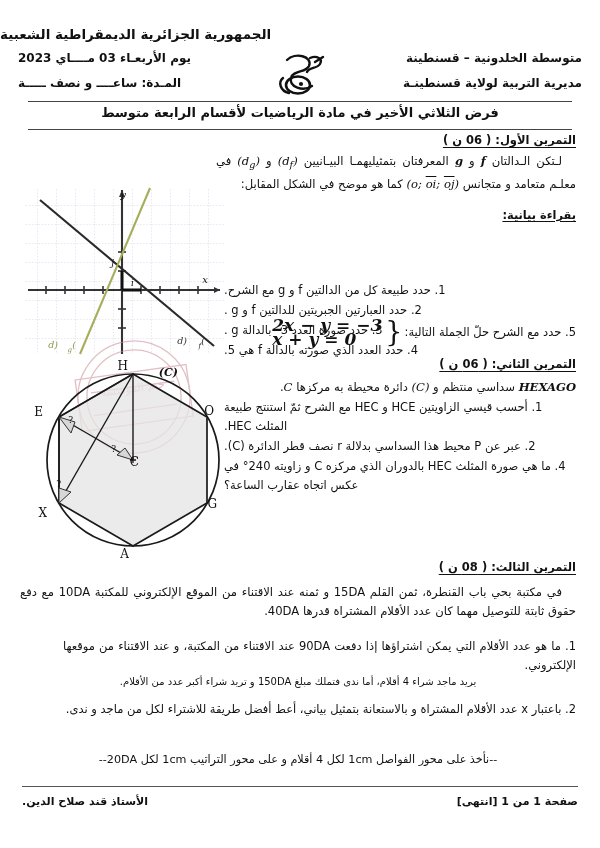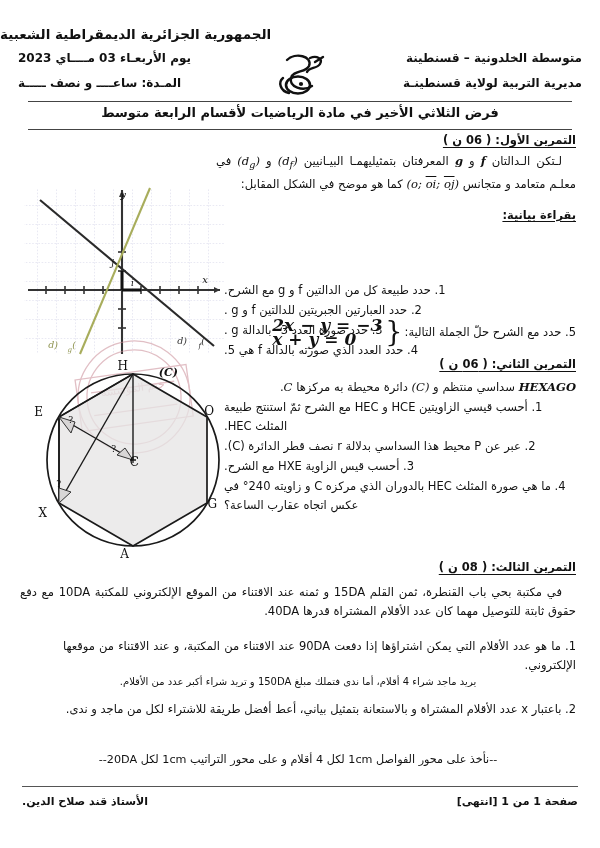--- a/index.html
+++ b/index.html
@@ -358,21 +358,20 @@
 
   <div class="ex-head ex2-head">التمرين الثاني: ( 06 ن )</div>
 
   <div class="txt ex2-intro">
     <span class="it">HEXAGO</span><span> سداسي منتظم و </span><span class="itn">(C)</span><span> دائرة محيطة به مركزها </span><span class="itn">C</span><span>.</span>
   </div>
 
   <ul class="ol-list ex2-list">
     <li>1.  أحسب قيسي الزاويتين HCE و HEC مع الشرح ثمّ استنتج طبيعة المثلث HEC.</li>
     <li>2.  عبر عن P محيط هذا السداسي بدلالة r نصف قطر الدائرة (C).</li>
-    <li>3.  أحسب قيس الزاوية HXE مع الشرح.</li>
     <li>4.  ما هي صورة المثلث HEC بالدوران الذي مركزه C و زاويته 240° في عكس اتجاه عقارب الساعة؟</li>
   </ul>
 
   <svg class="stamp" viewBox="0 0 165 130">
     <g stroke="#c98b96" fill="none" stroke-width="1.3" transform="rotate(-8 82 65)">
       <circle cx="82" cy="65" r="56"></circle>
       <circle cx="82" cy="65" r="47"></circle>
       <rect x="26" y="40" width="112" height="52"></rect>
       <path d="M40 55 h84 M40 78 h84"></path>
     </g>

